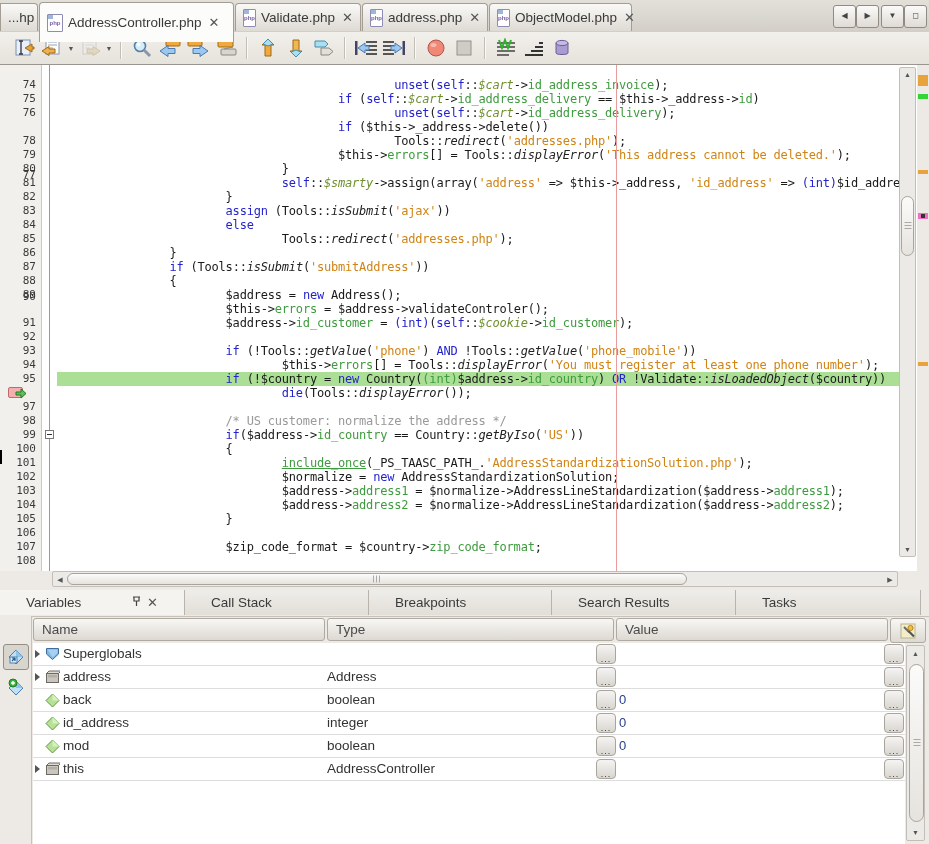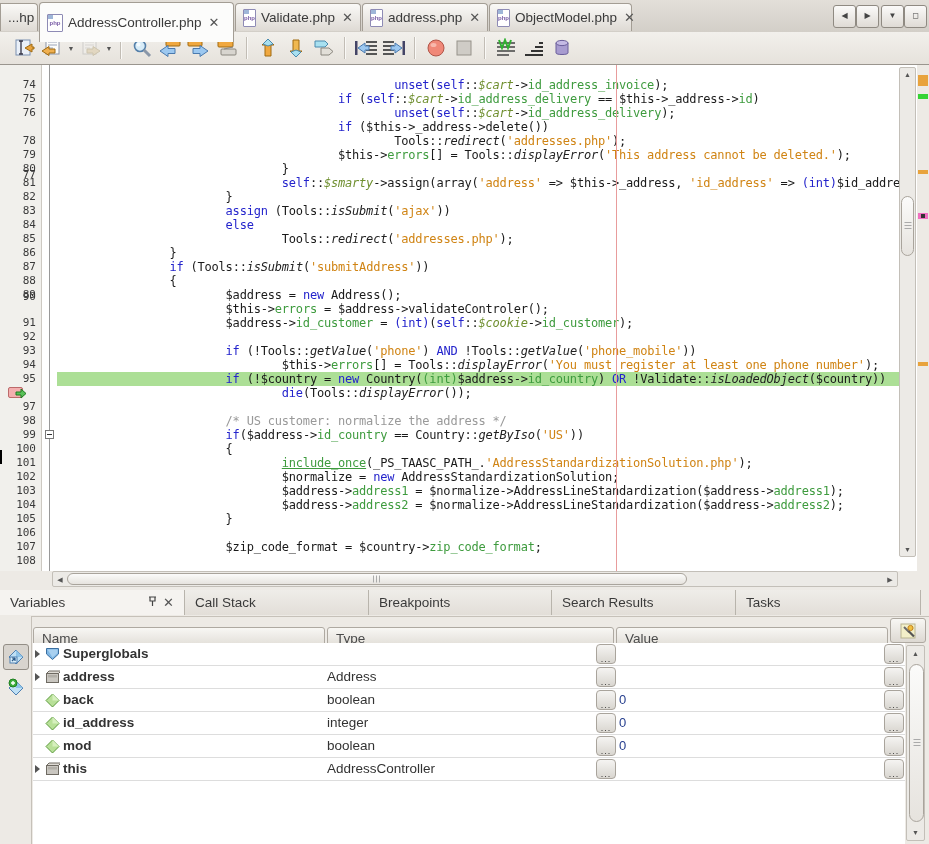--- a/index.html
+++ b/index.html
@@ -64,40 +64,40 @@
   .gripv{position:absolute;left:50%;transform:translateX(-50%);width:7px;height:9px;
          background:repeating-linear-gradient(#AAA 0 1px,transparent 1px 3px);}
   .griph{position:absolute;top:50%;transform:translateY(-50%);height:7px;width:9px;
          background:repeating-linear-gradient(90deg,#AAA 0 1px,transparent 1px 3px);}
   #annostrip{position:absolute;left:917px;top:0;width:12px;height:100%;background:#EDEAE5;}
   .marker{position:absolute;left:1px;width:10px;}
   
   #panel{position:absolute;left:0;top:588px;width:929px;height:256px;background:#EDEAE5;}
   #ptabs{position:absolute;left:0;top:2px;width:929px;height:26px;border-bottom:1px solid #C6C1B9;}
   .ptab{position:absolute;top:0;height:25px;box-sizing:border-box;border-right:1px solid #B8B4AC;
-        display:flex;align-items:center;padding:0 10px;font-size:13.5px;color:#3A3A3A;
+        display:flex;align-items:center;padding:0 26px;font-size:13.5px;color:#3A3A3A;
         background:linear-gradient(#EFEDE9,#E2DED8);}
   .ptab.active{background:#F5F3F0;}
   .ptab .pin{margin-left:auto;}
   .ptab .close{font-size:13px;color:#555;margin-left:6px;}
   .hdrbtn{position:absolute;top:30px;height:23px;box-sizing:border-box;
           background:linear-gradient(#F8F7F4,#DDD9D2);border:1px solid #AEA9A1;border-radius:3px;
-          line-height:21px;padding-left:8px;color:#4A4A4A;font-size:13.5px;margin-top:9px;}
+          line-height:21px;padding-left:8px;color:#4A4A4A;font-size:13.5px;}
   #leftstrip{position:absolute;left:0;top:28px;width:32px;height:228px;background:#EDEAE5;
              border-right:1px solid #C6C1B9;box-sizing:border-box;}
   .stripbtn{position:absolute;left:3px;width:26px;height:26px;border-radius:3px;
             display:flex;align-items:center;justify-content:center;}
   .stripbtn.pressed{background:#D8D4CE;border:1px solid #938E86;box-sizing:border-box;}
   #vartable{position:absolute;left:33px;top:55px;width:872px;height:201px;background:#fff;}
   .vrow{position:absolute;left:0;width:100%;height:23px;border-bottom:1px solid #DDD;
         box-sizing:border-box;}
   .vrow .exp{position:absolute;left:2px;top:7px;width:0;height:0;
              border-left:5px solid #555;border-top:4px solid transparent;border-bottom:4px solid transparent;}
   .vrow .vicon{position:absolute;left:12px;top:4px;}
-  .vrow .vname{position:absolute;left:30px;top:3px;font-size:13.5px;color:#333;font-weight:bold;}
+  .vrow .vname{position:absolute;left:30px;top:3px;font-size:13.5px;color:#333;}
   .vrow .vtype{position:absolute;left:294px;top:3px;font-size:13.5px;color:#333;}
   .vrow .vval{position:absolute;left:586px;top:3px;font-size:13px;color:var(--valtx);}
   .dots{position:absolute;top:1px;width:20px;height:20px;border:1px solid #A9A49C;border-radius:4px;
         background:linear-gradient(#F5F4F2,#D9D6D0);box-sizing:border-box;}
   .dots::after{content:"...";position:absolute;left:50%;transform:translateX(-50%);bottom:-1px;
                font-size:9px;letter-spacing:1px;color:#333;}
   #wandbtn{position:absolute;left:890px;top:30px;width:34px;height:23px;border:1px solid #AEA9A1;
            border-radius:3px;background:linear-gradient(#F8F7F4,#DDD9D2);
            display:flex;align-items:center;justify-content:center;}
 </style>

